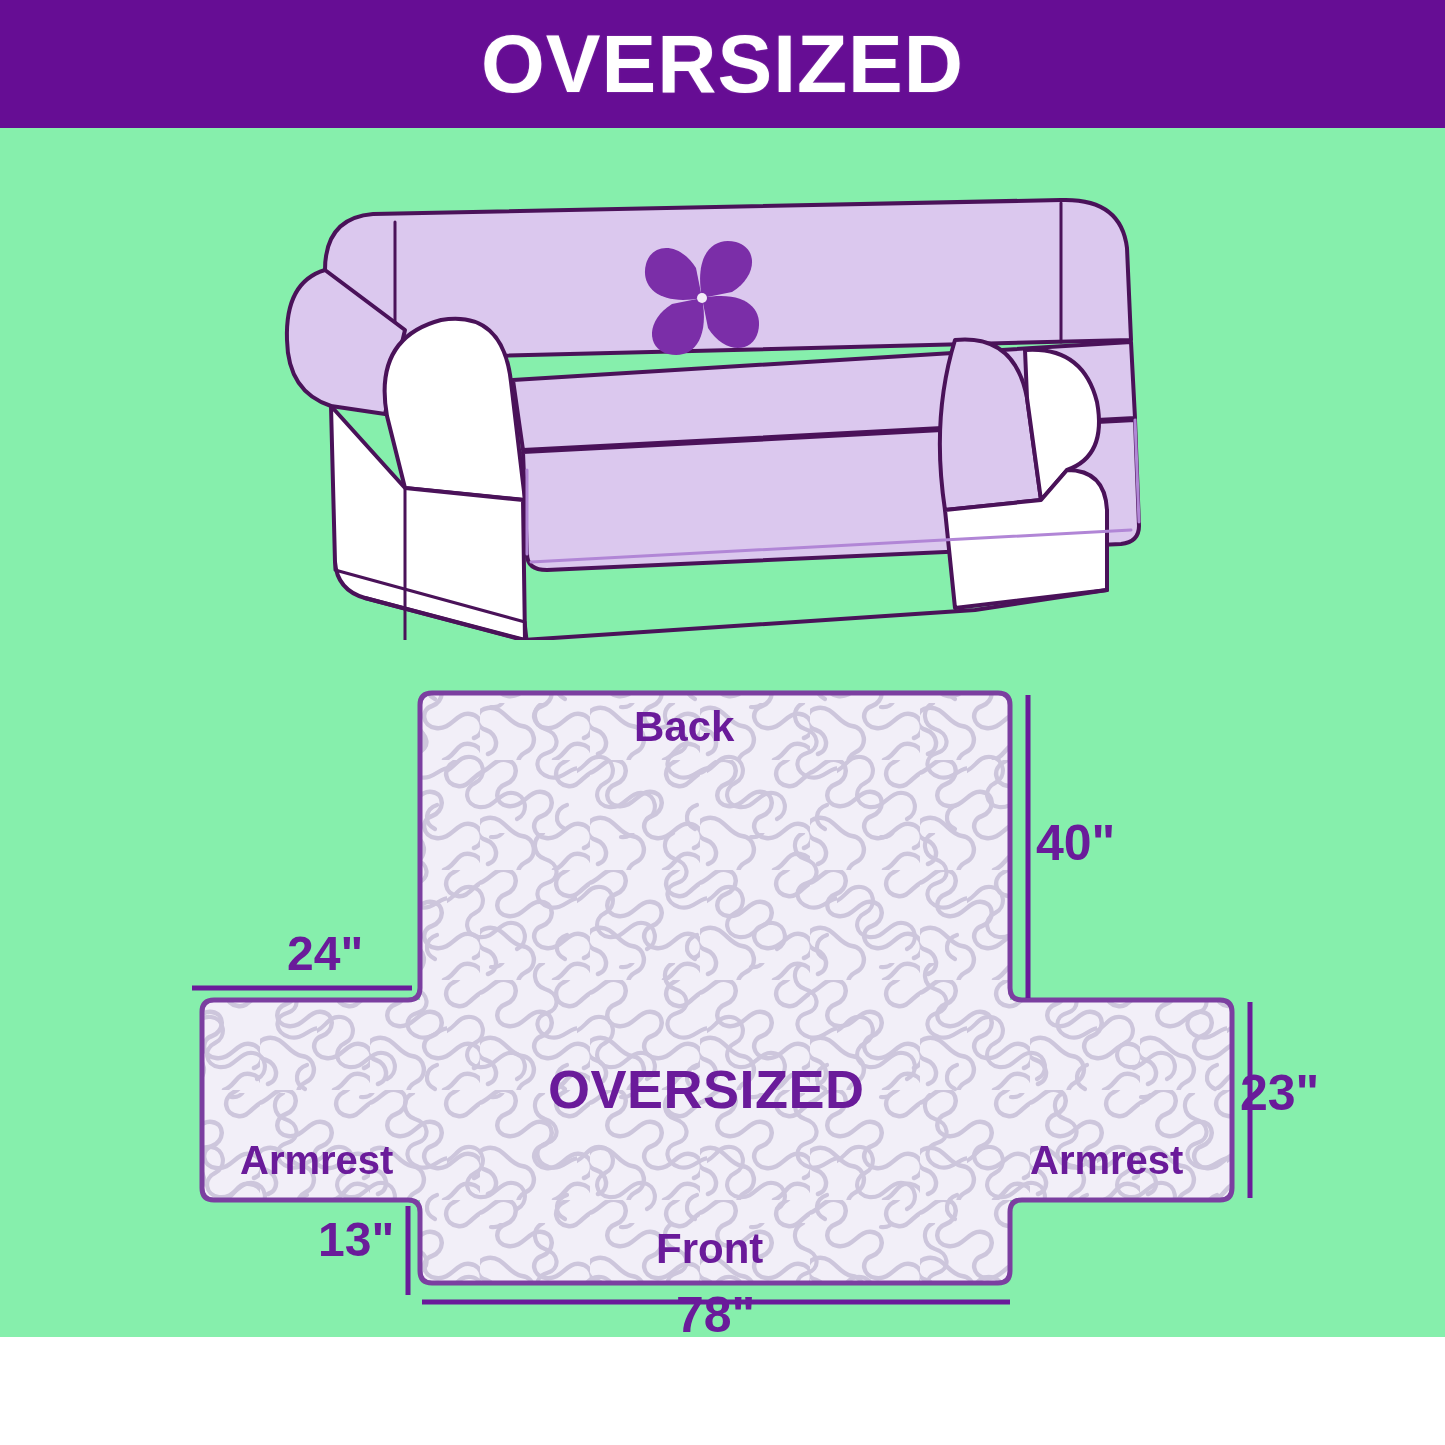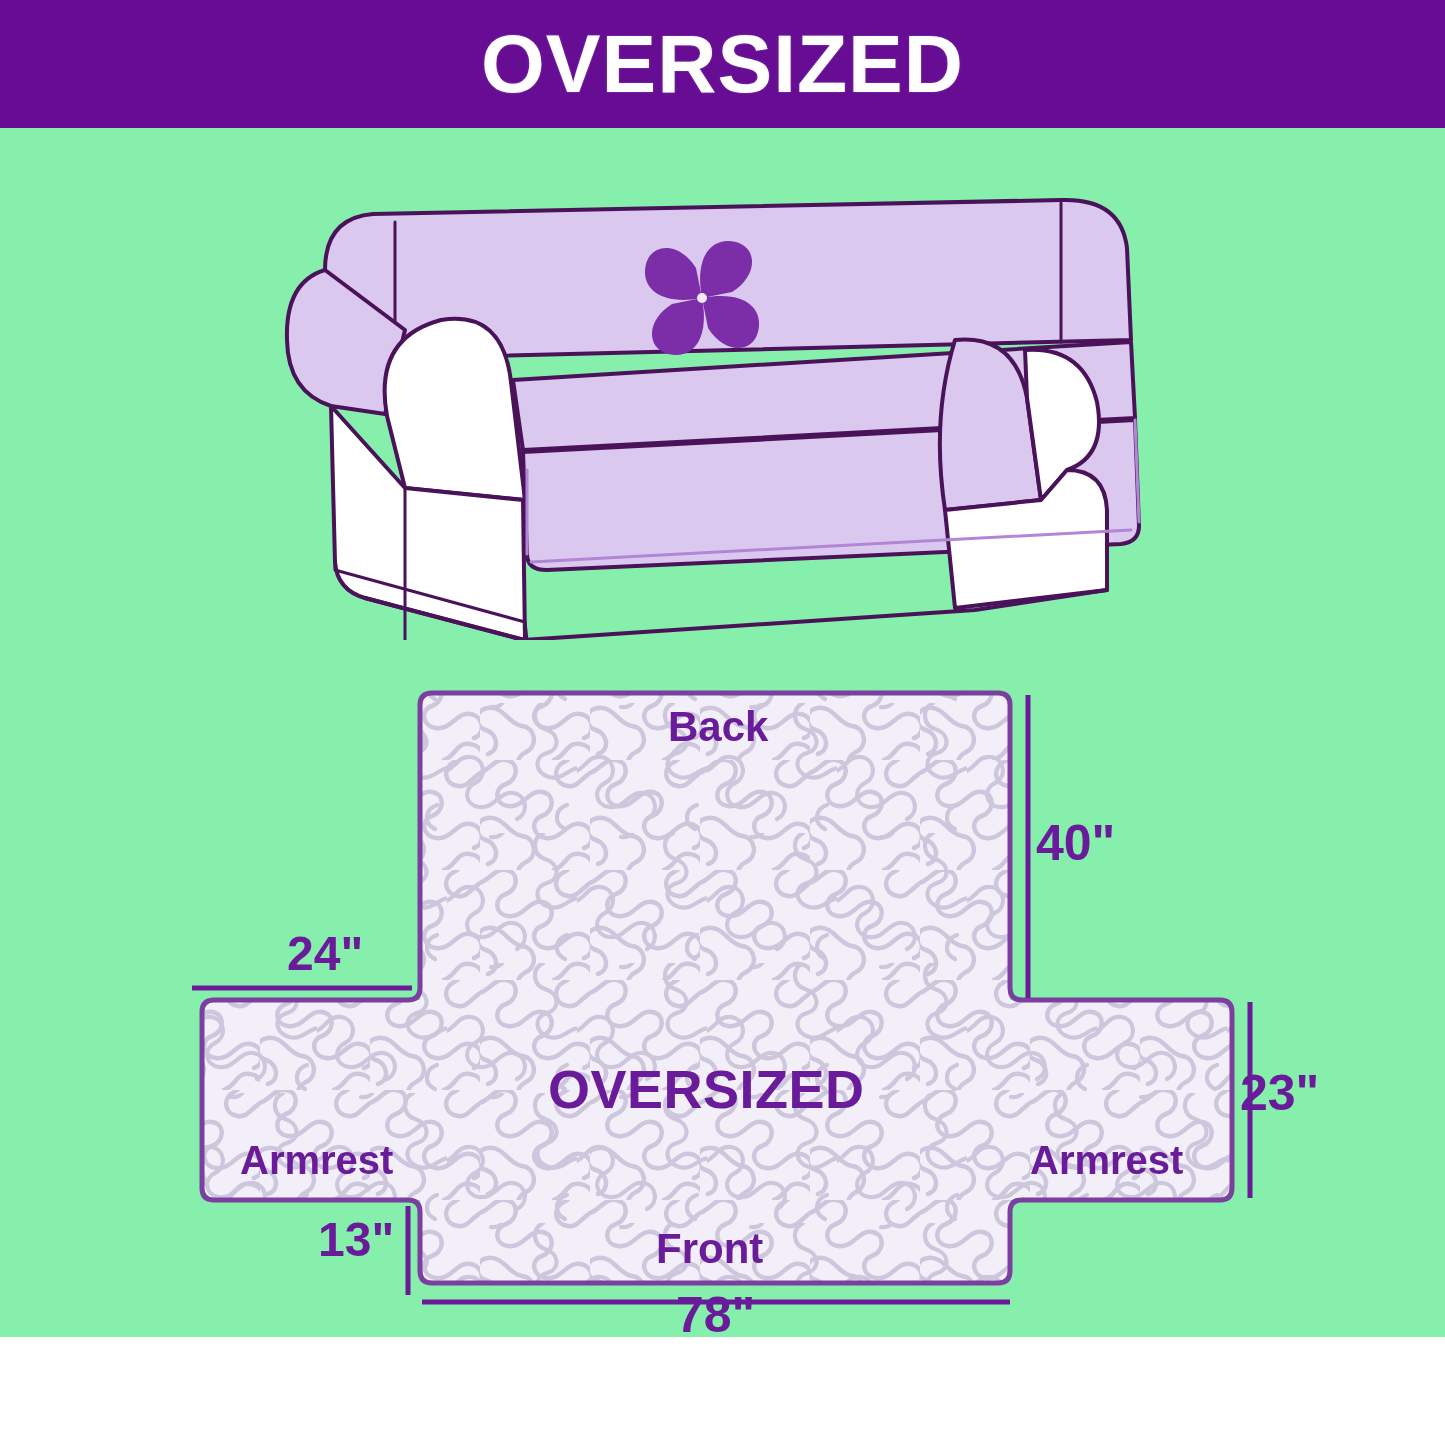--- a/index.html
+++ b/index.html
@@ -37,21 +37,21 @@
   .pattern-svg{display:block;width:1230px;height:720px;}
 
   .dim-label{
     position:absolute;
     color:#6a1b9a;
     font-weight:bold;
     font-family:"Liberation Sans", sans-serif;
     white-space:nowrap;
     line-height:1;
   }
-  .lbl-back{left:668px;top:706px;font-size:42px;}
+  .lbl-back{left:634px;top:706px;font-size:42px;}
   .lbl-front{left:656px;top:1228px;font-size:42px;text-align:right;}
   .lbl-arm-left{left:240px;top:1140px;font-size:40px;}
   .lbl-arm-right{left:1030px;top:1140px;font-size:40px;}
   .lbl-oversized{left:548px;top:1062px;font-size:54px;letter-spacing:.5px;}
   .lbl-40{left:1036px;top:818px;font-size:50px;}
   .lbl-23{left:1240px;top:1068px;font-size:50px;}
   .lbl-24{left:287px;top:930px;font-size:48px;}
   .lbl-13{left:318px;top:1216px;font-size:48px;}
   .lbl-78{left:676px;top:1290px;font-size:50px;}
 </style>

